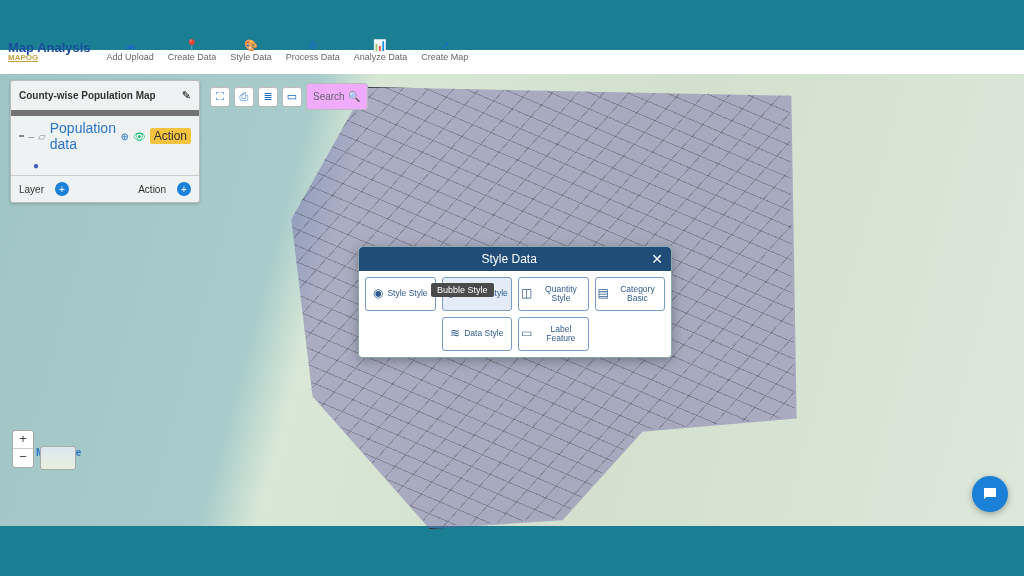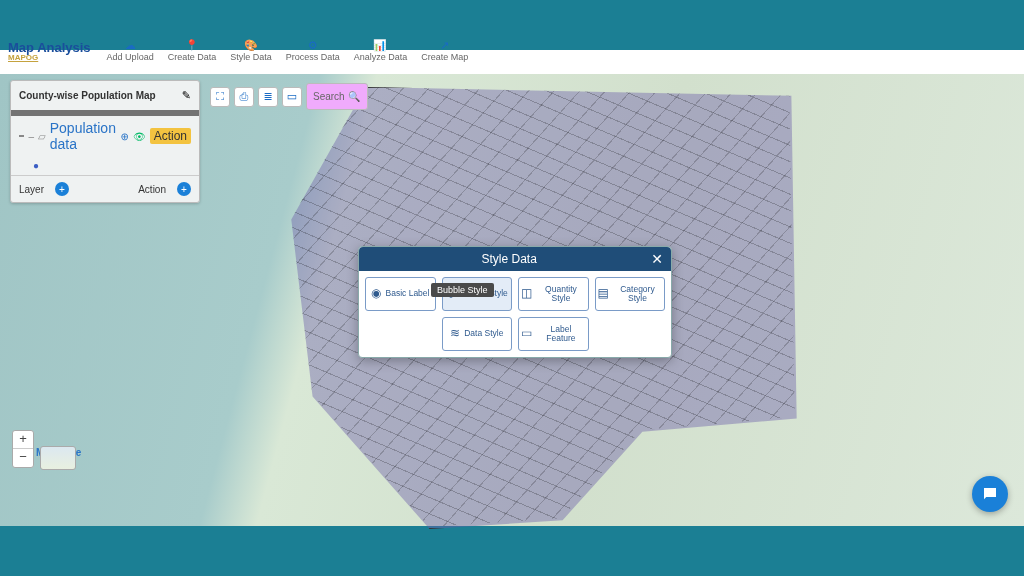--- a/index.html
+++ b/index.html
@@ -166,33 +166,33 @@
     <div class="maptype-thumb" style="position:absolute;left:40px;top:392px;z-index:20"></div>
 
     <div class="dialog">
       <div class="dlg-head">
         <span class="dlg-title">Style Data</span>
         <span class="dlg-close">✕</span>
       </div>
       <div class="dlg-body">
         <div class="style-opt">
             <span class="so-icon">◉</span>
-            <span>Basic Label</span>
+            <span>Style Style</span>
           </div>
         <div class="style-opt selected">
             <span class="so-icon">⬡</span>
             <span>Bubble Style</span>
           </div>
         <div class="style-opt">
             <span class="so-icon">◫</span>
             <span>Quantity Style</span>
           </div>
         <div class="style-opt">
             <span class="so-icon">▤</span>
-            <span>Category Style</span>
+            <span>Category Basic</span>
           </div>
         <div class="dlg-row2">
           <div class="style-opt spacer"></div>
           <div class="style-opt">
               <span class="so-icon">≋</span>
               <span>Data Style</span>
             </div>
           <div class="style-opt">
               <span class="so-icon">▭</span>
               <span>Label Feature</span>

